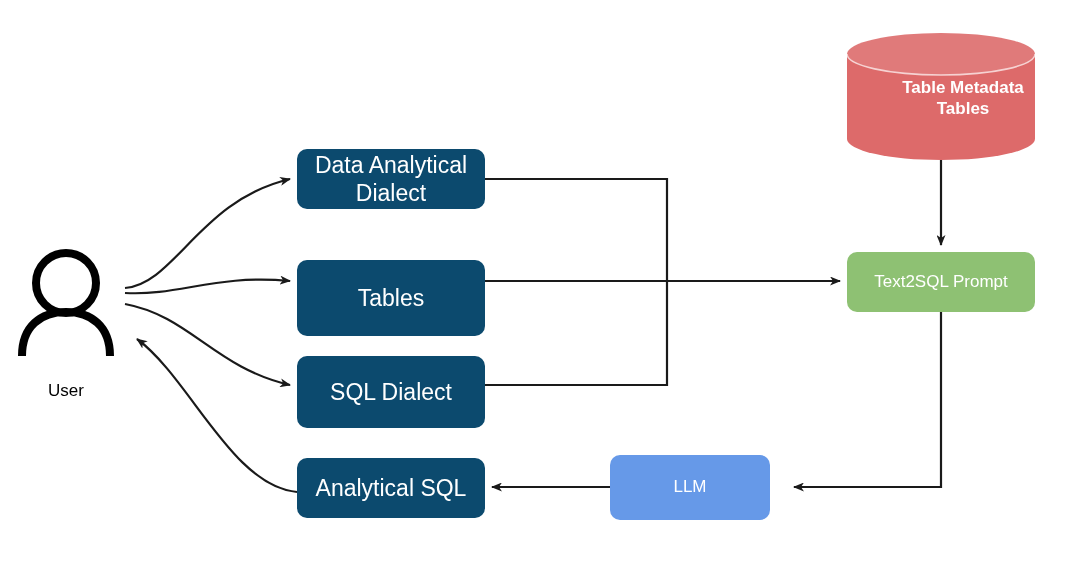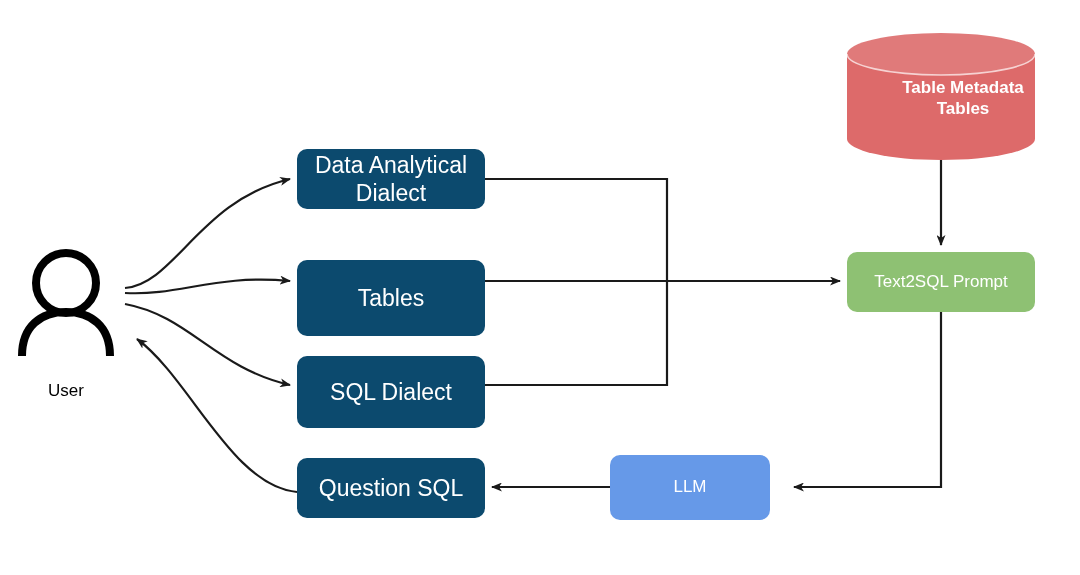--- a/index.html
+++ b/index.html
@@ -129,21 +129,21 @@
 
   <div class="node node-gray" style="left:297px; top:260px; width:188px; height:76px;">
     <span>Tables</span>
   </div>
 
   <div class="node node-gray" style="left:297px; top:356px; width:188px; height:72px;">
     <span>SQL Dialect</span>
   </div>
 
   <div class="node node-gray" style="left:297px; top:458px; width:188px; height:60px;">
-    <span>Question SQL</span>
+    <span>Analytical SQL</span>
   </div>
 
   <div class="cyl" style="left:847px; top:33px; width:188px; height:127px;">
     <svg width="188" height="127" viewBox="0 0 188 127" xmlns="http://www.w3.org/2000/svg">
       <path d="M0,21 L0,106 A94,21 0 0 0 188,106 L188,21 Z" fill="#dd6a6a"></path>
       <ellipse cx="94" cy="21" rx="94" ry="21" fill="#e07a7a"></ellipse>
       <path d="M0,21 A94,21 0 0 0 188,21" fill="none" stroke="#f6d2d2" stroke-width="1.6"></path>
     </svg>
     <div class="cyl-label">
       <div>Table Metadata</div>

